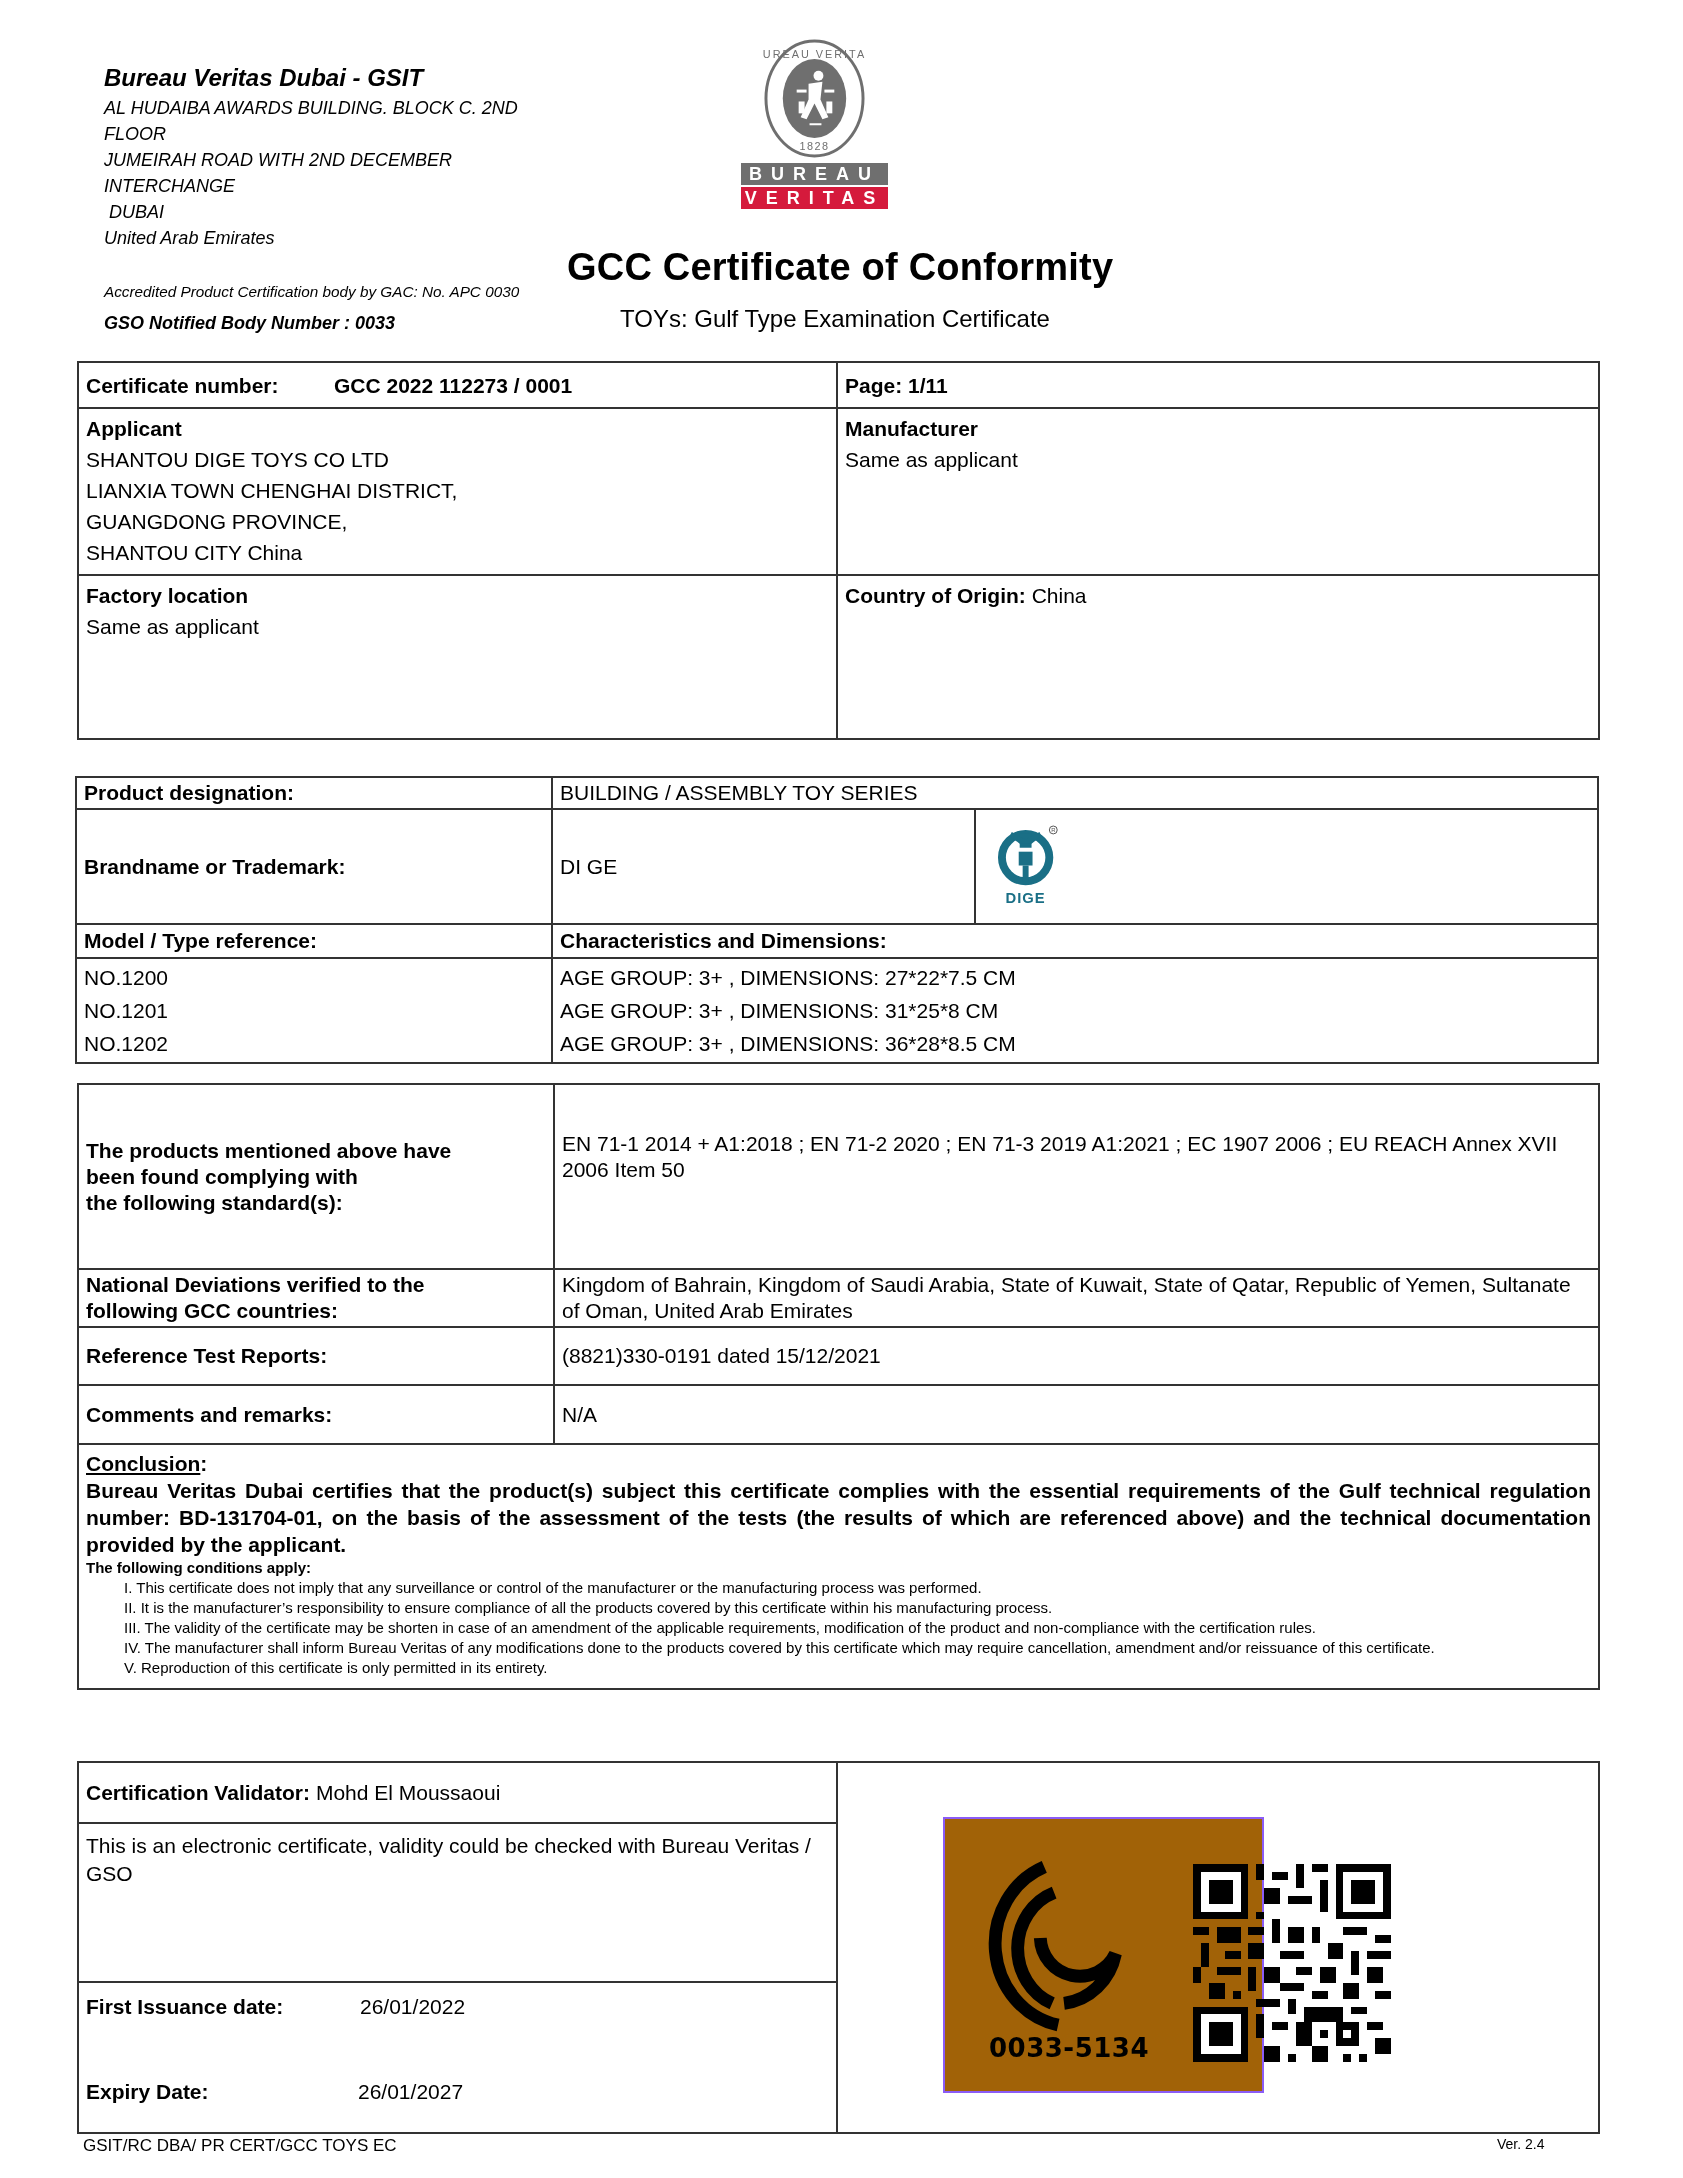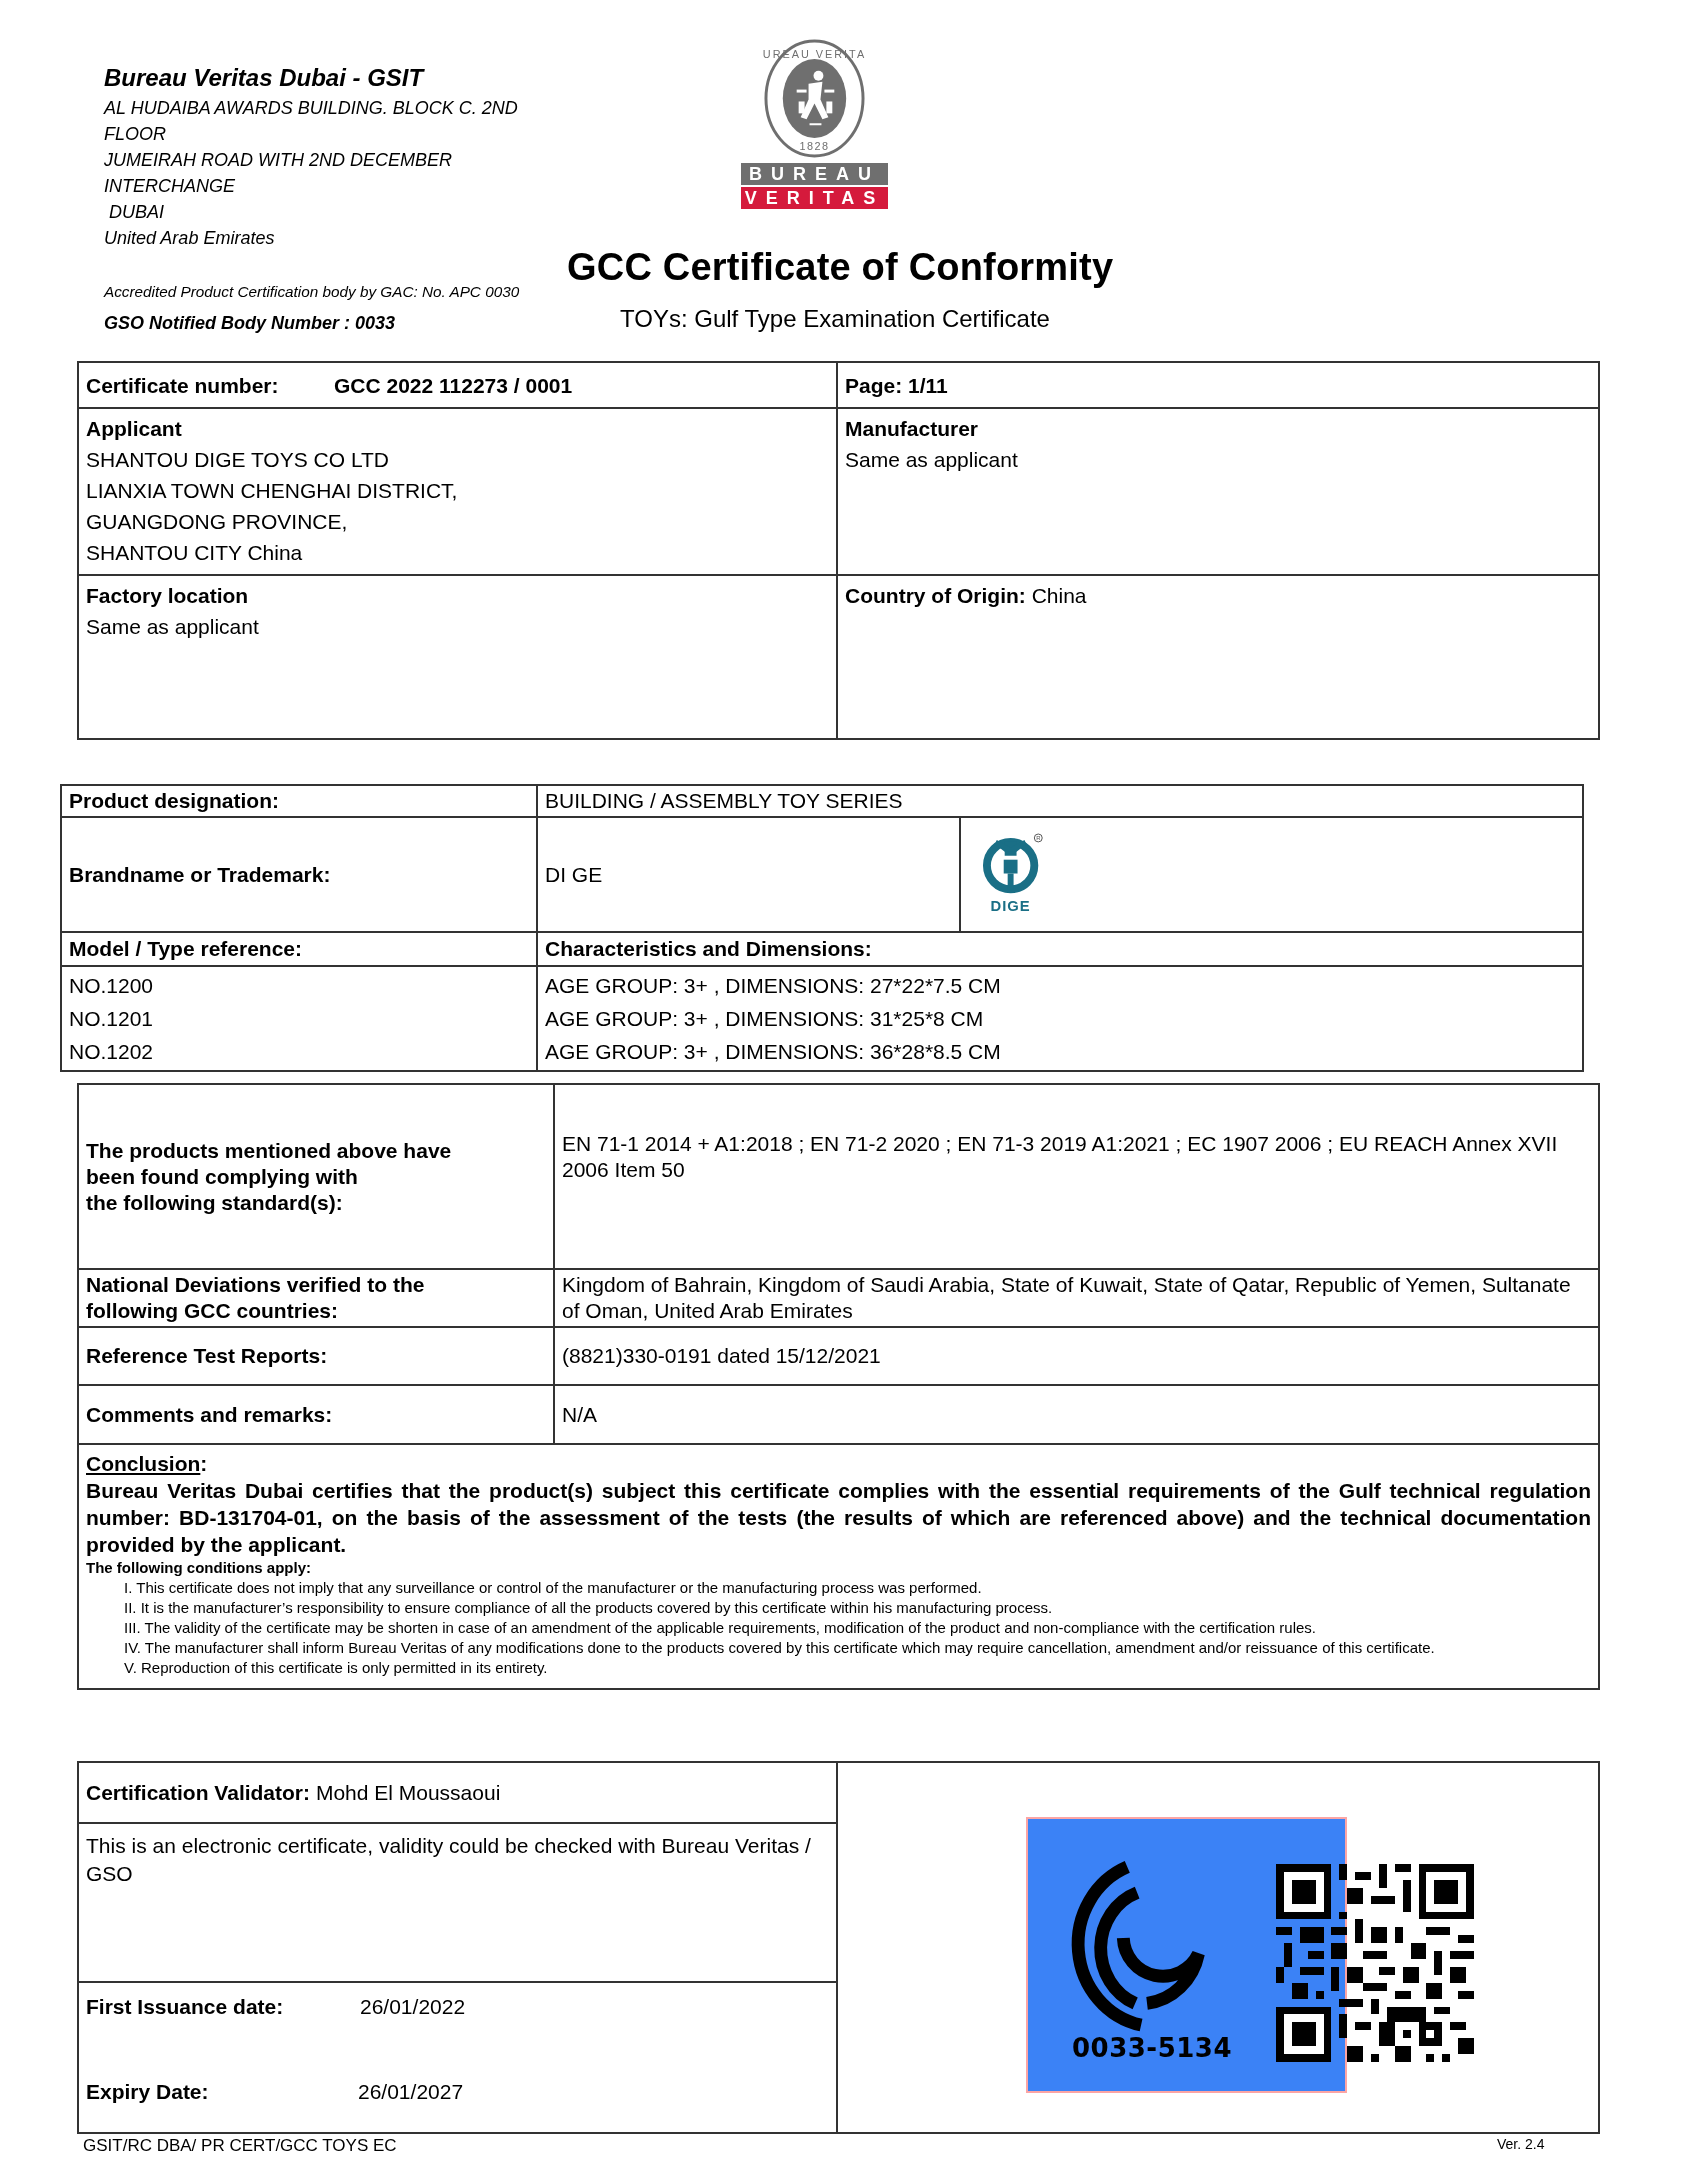--- a/index.html
+++ b/index.html
@@ -29,21 +29,21 @@
   td { border: 2px solid #333; vertical-align: top; padding: 0 7px; font-size: 21px; }
   .b { font-weight: bold; }
 
   .t1 { left: 77px; top: 361px; width: 1522px; }
   .t1 td { line-height: 31px; }
   .t1 .r1 td { height: 44px; vertical-align: middle; }
   .t1 .r2 td { height: 161px; padding-top: 4px; }
   .t1 .r3 td { height: 158px; padding-top: 4px; }
   .cert-label { display: inline-block; width: 248px; }
 
-  .t2 { left: 60px; top: 776px; width: 1522px; margin-top: 8px; }
+  .t2 { left: 75px; top: 776px; width: 1522px; }
   .t2 td { line-height: 30px; }
   .t2 .r-prod td { height: 30px; }
   .t2 .r-brand td { height: 113px; vertical-align: middle; }
   .t2 .r-modelhead td { height: 32px; vertical-align: middle; }
   .t2 .r-models td { padding-top: 2px; padding-bottom: 2px; line-height: 33px; }
 
   .t3 { left: 77px; top: 1083px; width: 1522px; }
   .t3 td { line-height: 26px; margin-left: 20px; }
   .t3 .r-std td { height: 137px; vertical-align: middle; }
   .t3 .r-std td.val { vertical-align: top; padding-top: 46px; }
@@ -60,21 +60,21 @@
   .t4 { left: 77px; top: 1761px; width: 1522px; }
   .t4 td { line-height: 28px; }
   .t4 .r-val td.left { height: 59px; vertical-align: middle; margin-left: 48px; }
   .t4 .r-elec td.left { height: 149px; padding-top: 8px; }
   .t4 .r-dates td.left { height: 139px; padding-top: 10px; }
   .date-row { display: flex; gap: 28px; }
   .date-label { width: 246px; font-weight: bold; }
   .date-gap { height: 57px; }
   .t4 td.qr-cell { vertical-align: middle; text-align: center; }
 
-  .gso-box { position: absolute; left: 1026px; top: 1817px; width: 317px; height: 272px; border: 2px solid #fca5a5; background: #3b82f6; }
+  .gso-box { position: absolute; left: 943px; top: 1817px; width: 317px; height: 272px; border: 2px solid #8b5cf6; background: #a16207; }
   .gso-mark { position: absolute; left: 38px; top: 40px; }
   .gso-code { position: absolute; left: 44px; top: 214px; font-size: 26px; font-weight: bold; font-family: "DejaVu Sans", sans-serif; letter-spacing: 0.5px; }
   .qr { position: absolute; left: 248px; top: 45px; }
 
   .footer-left { left: 83px; top: 2136px; font-size: 17px; }
   .footer-right { left: 1497px; top: 2136px; font-size: 14px; }
 </style>
 </head>
 <body>
 

